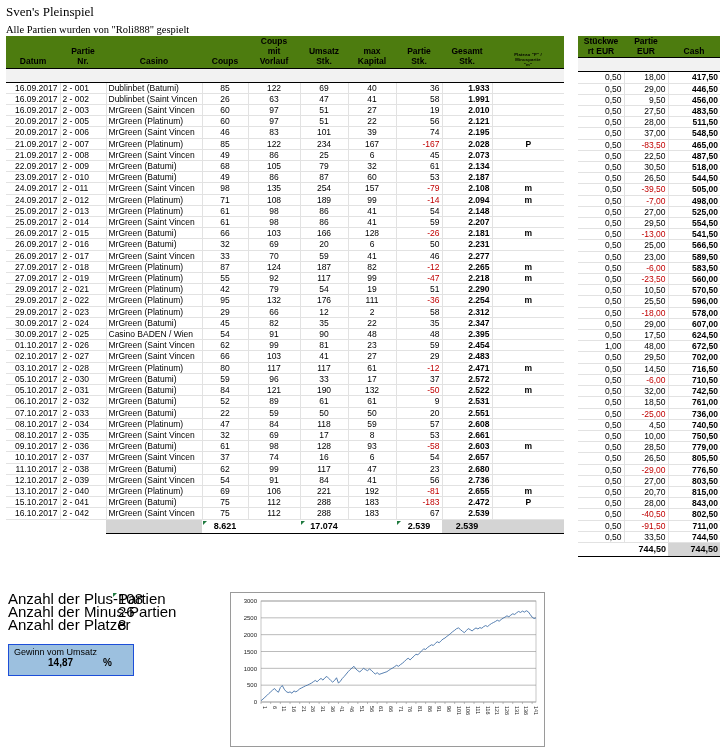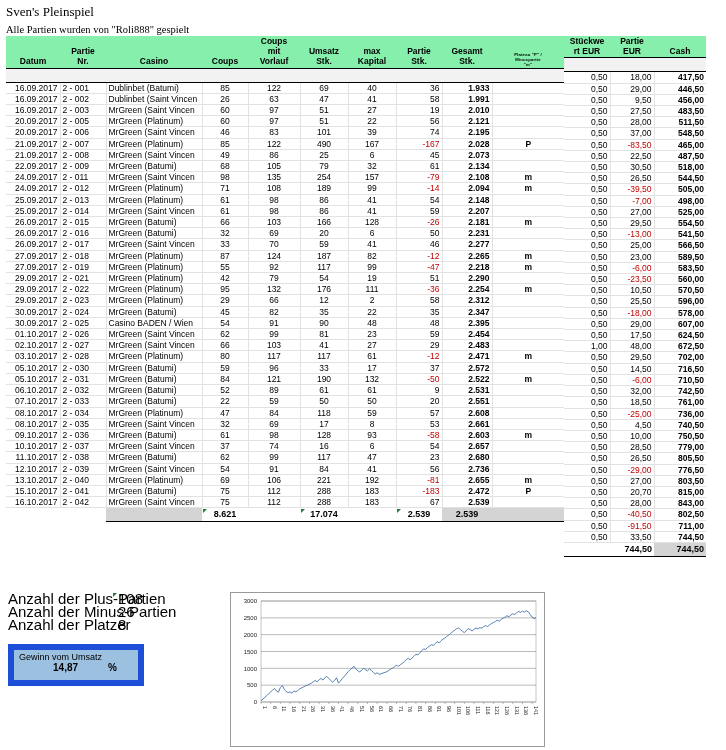--- a/index.html
+++ b/index.html
@@ -25,34 +25,34 @@
   }
 
   
   .grid {
     position: absolute;
     border-collapse: collapse;
     font-size: 8.5px;
     table-layout: fixed;
   }
   #left-grid  { left: 6px;  top: 36px; width: 558px; }
-  #right-grid { left: 564px; top: 36px; width: 142px; }
+  #right-grid { left: 578px; top: 36px; width: 142px; }
 
   .grid th, .grid td {
     padding: 0 2px;
     border: none;
     white-space: nowrap;
     overflow: hidden;
     line-height: 10.2px;
     height: 10.2px;
   }
 
   
   thead tr.hdr th {
-    background: #86efac;
+    background: #4d7c0f;
     font-weight: bold;
     font-size: 8.5px;
     text-align: center;
     vertical-align: bottom;
     height: auto;
     padding-bottom: 1px;
   }
   thead tr.hdr th.tiny {
     font-size: 4.2px;
     letter-spacing: .2px;
@@ -108,21 +108,21 @@
   #summary .val { display: inline-block; width: 40px; position: relative; }
   #summary .val.flag:before {
     content: ""; position: absolute; left: -5px; top: 1px;
     border-left: 4px solid #1f7a3f;
     border-bottom: 4px solid transparent;
   }
   #profit-box {
     position: absolute; left: 8px; top: 644px;
     width: 124px; height: 30px;
     background: #9cc0df;
-    border: 6px solid #1d4ed8;
+    border: 1px solid #1d4ed8;
   }
   #profit-box .pl { font-size: 9px; padding: 2px 0 0 5px; }
   #profit-box .pv { font-size: 10px; font-weight: bold; padding-left: 18px; text-align: center; }
   #profit-box .pv span.pct { padding-left: 30px; }
 
   
   #chart {
     position: absolute; left: 230px; top: 592px;
     width: 315px; height: 155px;
     background: #ffffff;
@@ -263,21 +263,21 @@
           <td class="num">74</td>
           <td class="num bold">2.195</td>
           <td class="ctr bold nb"></td>
         </tr>
         <tr class="row">
           <td class="num">21.09.2017</td>
           <td class="lft">2 -  007</td>
           <td class="lft">MrGreen (Platinum)</td>
           <td class="ctr">85</td>
           <td class="ctr">122</td>
-          <td class="ctr">490</td>
+          <td class="ctr">234</td>
           <td class="ctr">167</td>
           <td class="num neg">-167</td>
           <td class="num bold">2.028</td>
           <td class="ctr bold nb">P</td>
         </tr>
         <tr class="row">
           <td class="num">21.09.2017</td>
           <td class="lft">2 -  008</td>
           <td class="lft">MrGreen (Saint Vincen</td>
           <td class="ctr">49</td>
@@ -291,20 +291,32 @@
         <tr class="row">
           <td class="num">22.09.2017</td>
           <td class="lft">2 -  009</td>
           <td class="lft">MrGreen (Batumi)</td>
           <td class="ctr">68</td>
           <td class="ctr">105</td>
           <td class="ctr">79</td>
           <td class="ctr">32</td>
           <td class="num">61</td>
           <td class="num bold">2.134</td>
+          <td class="ctr bold nb"></td>
+        </tr>
+        <tr class="row">
+          <td class="num">23.09.2017</td>
+          <td class="lft">2 -  010</td>
+          <td class="lft">MrGreen (Batumi)</td>
+          <td class="ctr">49</td>
+          <td class="ctr">86</td>
+          <td class="ctr">87</td>
+          <td class="ctr">60</td>
+          <td class="num">53</td>
+          <td class="num bold">2.187</td>
           <td class="ctr bold nb"></td>
         </tr>
         <tr class="row">
           <td class="num">24.09.2017</td>
           <td class="lft">2 -  011</td>
           <td class="lft">MrGreen (Saint Vincen</td>
           <td class="ctr">98</td>
           <td class="ctr">135</td>
           <td class="ctr">254</td>
           <td class="ctr">157</td>

